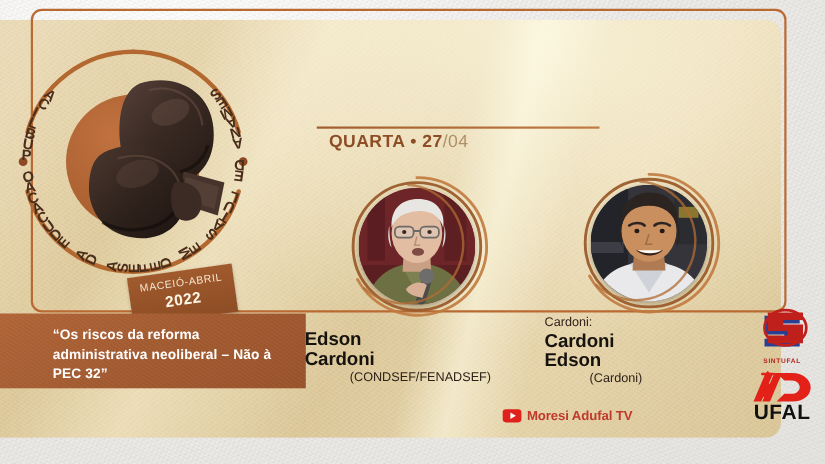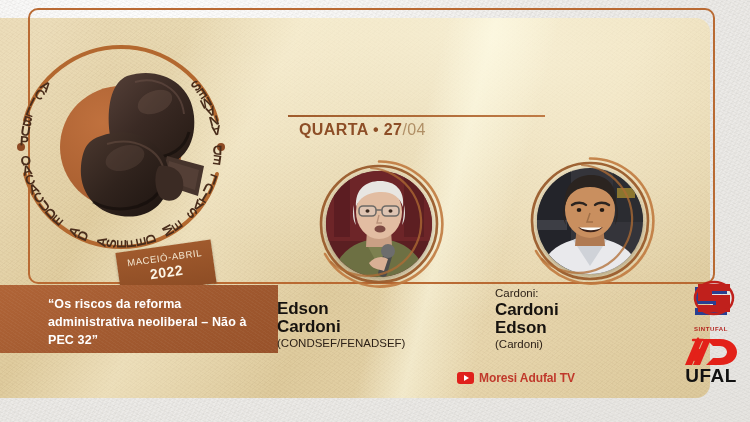--- a/index.html
+++ b/index.html
@@ -130,21 +130,21 @@
     box-shadow:0 2px 6px rgba(0,0,0,.28);
   }
   .portrait .spiral{position:absolute;inset:0;}
   #portrait-left{left:313px;top:158px;}
   #portrait-right{left:524px;top:155px;}
 
   
   .cap{position:absolute;}
   .cap .pre{font-size:11.5px;color:#2e2218;line-height:1.2;}
   .cap .name{font-size:17px;font-weight:bold;color:#16120e;line-height:1.06;letter-spacing:-.1px;}
-  .cap .org{font-size:11.5px;color:#2e2218;line-height:1.35;}
+  .cap .org{font-size:11.5px;color:#2e2218;line-height:1.35;margin-left:41px;}
   #cap-left{left:277px;top:300px;}
   #cap-right{left:495px;top:287px;}
 
   
   #channel{
     position:absolute;left:457px;top:371px;
     display:flex;align-items:center;gap:5px;
     font-size:12px;font-weight:bold;color:#1b1b1b;letter-spacing:-.1px;
   }
   #yt-badge{

